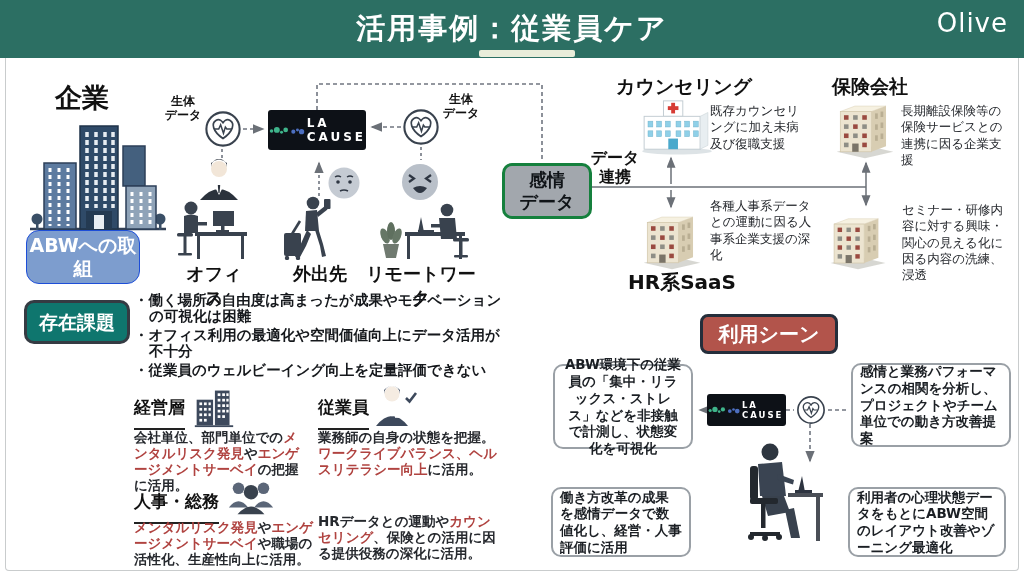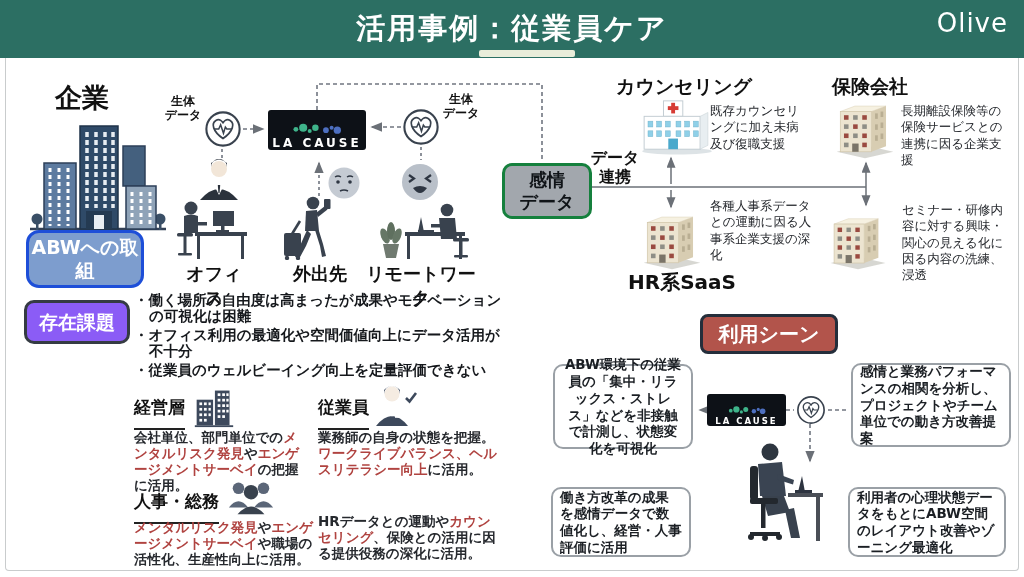--- a/index.html
+++ b/index.html
@@ -11,35 +11,35 @@
   .red{color:#b04340;}
   .center{text-align:center;}
   
   .header{left:0;top:0;width:1024px;height:58px;background:#2c6f63;}
   .title{left:0;top:9px;width:1024px;text-align:center;color:#fff;font-size:29px;font-weight:700;letter-spacing:2px;}
   .underline{left:479px;top:50px;width:96px;height:7px;background:#e9edda;border-radius:2px;}
   .logo{right:16px;top:8px;color:#fff;font-size:26px;font-weight:500;letter-spacing:1px;position:absolute;}
   
   .badge{border-radius:10px;display:flex;align-items:center;justify-content:center;
          color:#fff;font-weight:700;text-align:center;line-height:1.2;}
-  .badge-abw{background:#7d9dce;border:3px solid #1d4ed8;border-radius:13px;font-size:19px;}
-  .badge-issue{background:#8b5cf6;border:3px solid #353b43;font-size:19px;}
+  .badge-abw{background:#7d9dce;border:1px solid #1d4ed8;border-radius:13px;font-size:19px;}
+  .badge-issue{background:#0f766e;border:3px solid #353b43;font-size:19px;}
   .badge-solve{background:#6f7f52;border:3px solid #2e3b25;font-size:19px;}
   .badge-usage{background:#b2544b;border:3px solid #242e3b;border-radius:8px;font-size:20px;}
   .badge-emotion{background:#a2a7ad;border:3px solid #15803d;color:#101418;font-size:18px;}
   
   .heading{font-size:19px;font-weight:700;color:#111;}
   .uheading{font-size:17px;font-weight:700;color:#111;border-bottom:2px solid #222;padding-bottom:9px;display:inline-block;}
   .desc{font-size:12.5px;font-weight:400;color:#26292e;line-height:1.3;}
   .bodytxt{font-size:13.5px;font-weight:600;color:#26292e;line-height:1.18;}
   .bullet{font-size:14.5px;font-weight:700;color:#15181c;line-height:1.1;margin-bottom:3px;
           text-indent:-15px;padding-left:15px;}
   .loclabel{font-size:18px;font-weight:700;color:#111;text-align:center;}
   
-  .lacause{background:#0d1117;border-radius:3px;display:flex;flex-direction:column;
+  .lacause{background:#0d1117;border-radius:3px;display:flex;flex-direction:row;
            align-items:center;justify-content:flex-end;gap:1px;}
   .lacause .lbl{color:#fff;letter-spacing:3px;font-size:12px;font-weight:600;}
   .lacause.small .lbl{font-size:8.5px;letter-spacing:2px;}
   
   .pbox{background:#fff;border:2px solid #9aa0a6;border-radius:10px;font-weight:700;color:#1b1f24;
         display:flex;align-items:center;font-size:13.5px;line-height:1.24;padding:5px 7px;box-sizing:border-box;}
   .frame{left:5px;top:58px;width:1012px;height:512px;border:1.5px solid #c9cccd;border-top:none;
          border-radius:0 0 4px 4px;pointer-events:none;}
 </style>
 </head>

